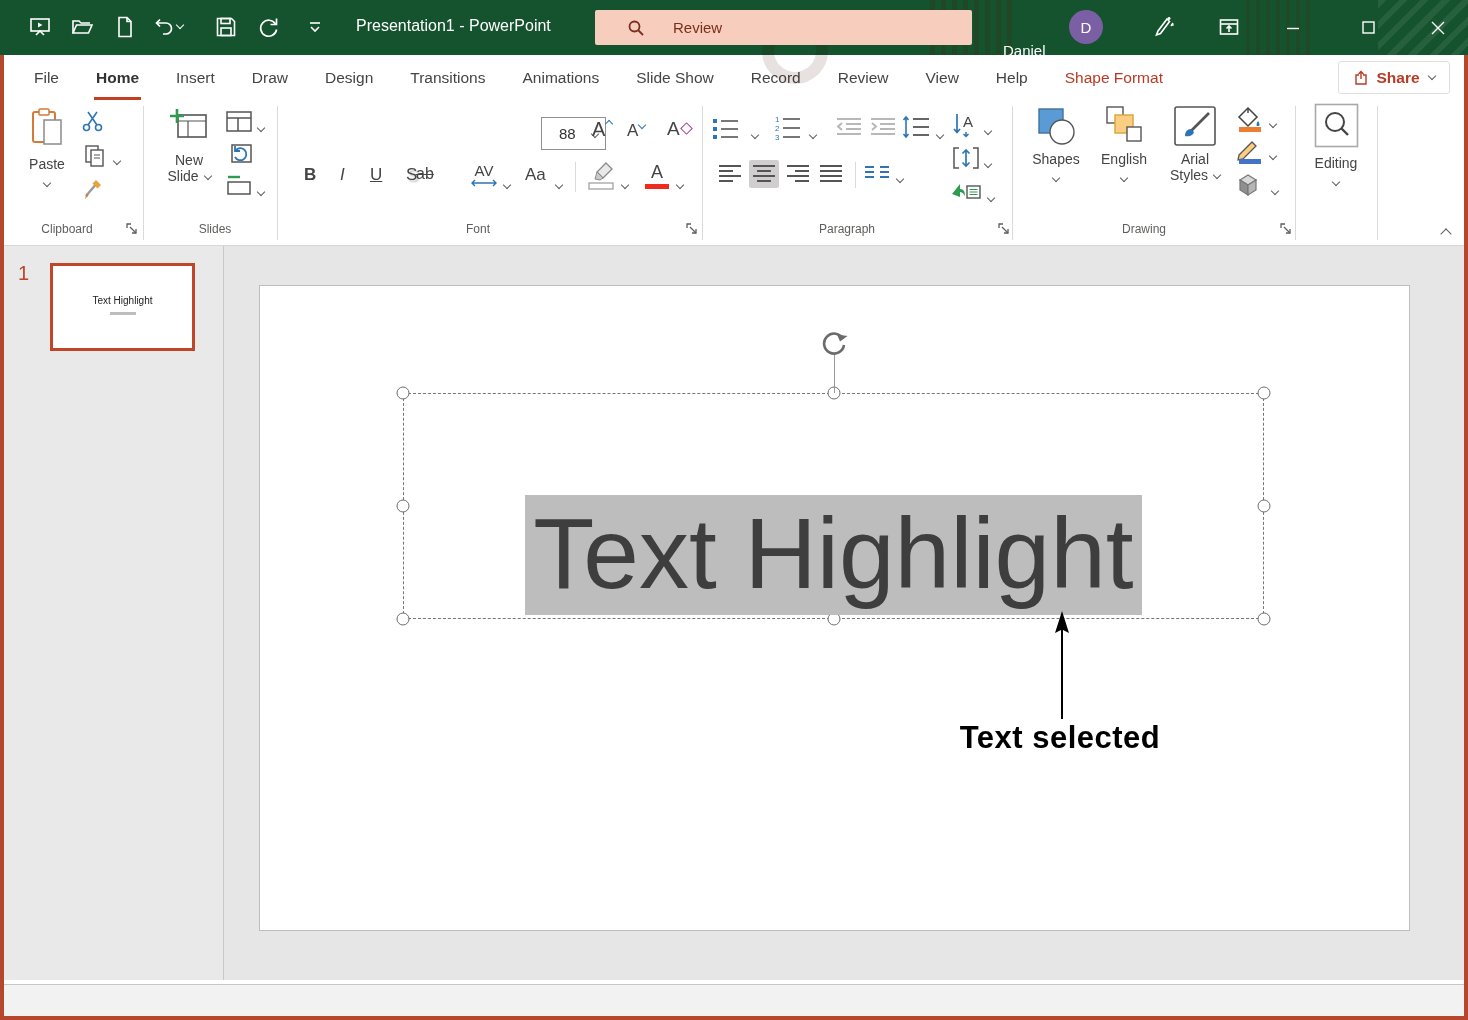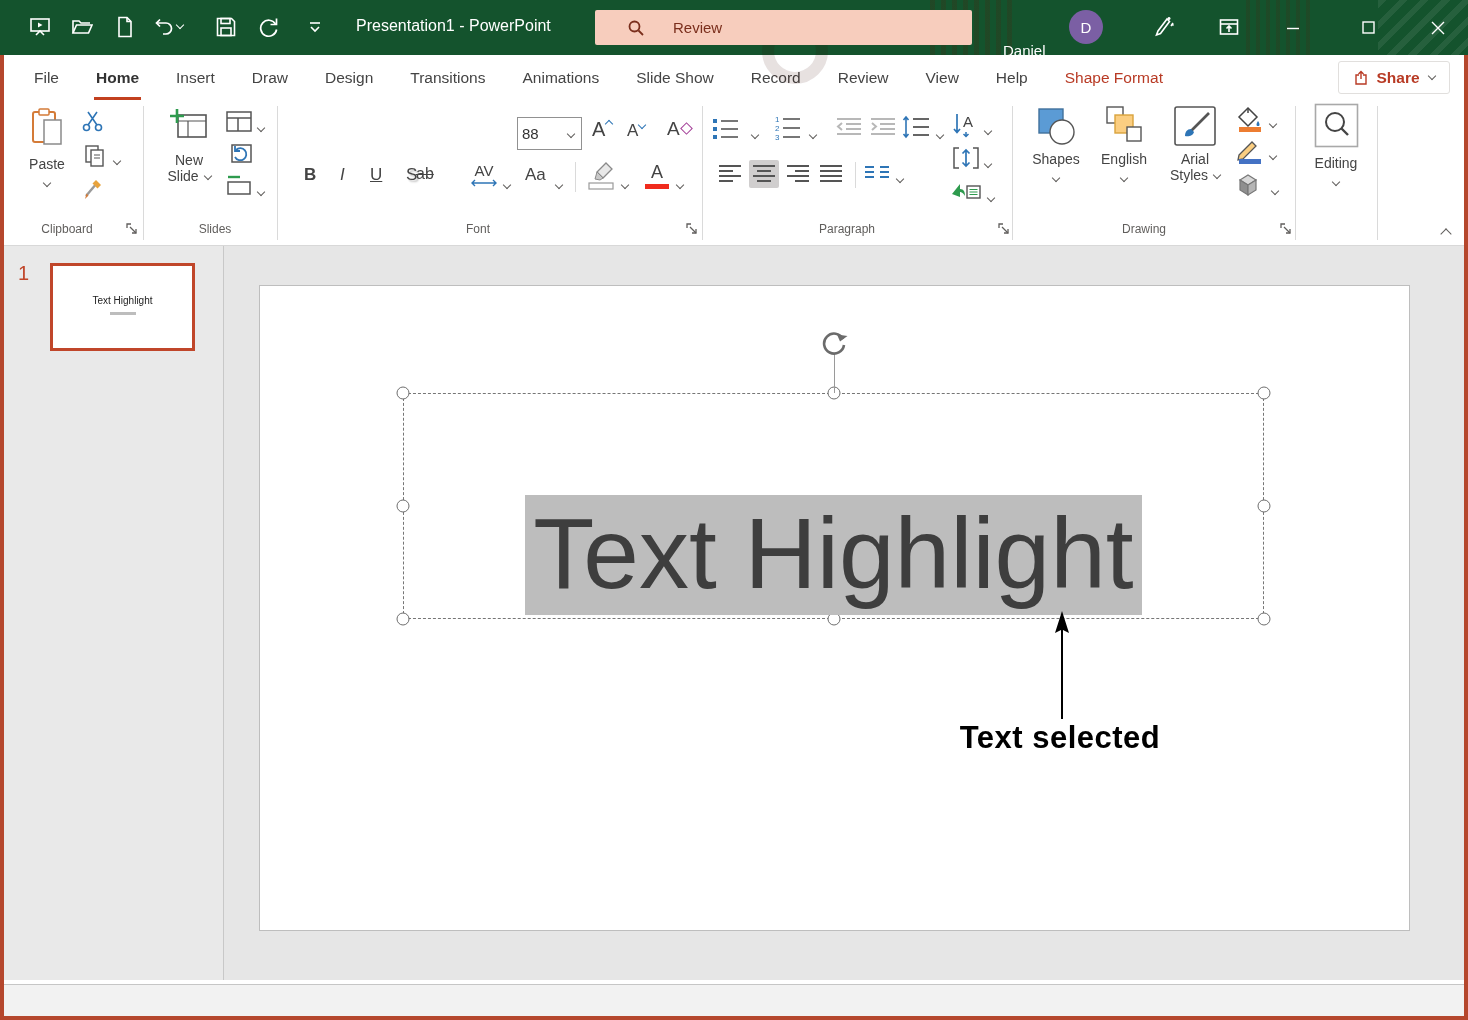--- a/index.html
+++ b/index.html
@@ -341,21 +341,21 @@
   </div>
   <div class="abs" style="left:222px; top:74px">
     <span><svg width="26" height="22" viewBox="0 0 26 22" fill="none">
           <path d="M2 3 h12" stroke="#2E9B4E" stroke-width="2.4"></path>
           <rect x="2" y="8" width="22" height="12" stroke="#555" stroke-width="1.5"></rect>
         </svg></span>
   </div>
   <div class="abs" style="left:254px; top:81px"><span class="chv"></span></div>
   <div class="abs glabel" style="left:166px">Slides</div>
 
-  <div class="abs combo" style="left:513px; top:17px; width:65px; padding-left:4px">
+  <div class="abs combo" style="left:537px; top:17px; width:65px; padding-left:17px">
     <span>88</span>
     <span class="chv" style="position:absolute; left:50px"></span>
   </div>
   <div class="abs" style="left:588px; top:18px; font-size:20px; color:#444">
     <span>A</span><span class="chv up" style="border-color:#2E75B6; margin-left:1px; vertical-align:9px"></span>
   </div>
   <div class="abs" style="left:623px; top:21px; font-size:17px; color:#444">
     <span>A</span><span class="chv" style="border-color:#2E75B6; margin-left:1px; vertical-align:8px"></span>
   </div>
   <div class="abs" style="left:663px; top:18px; font-size:19px; color:#444">

